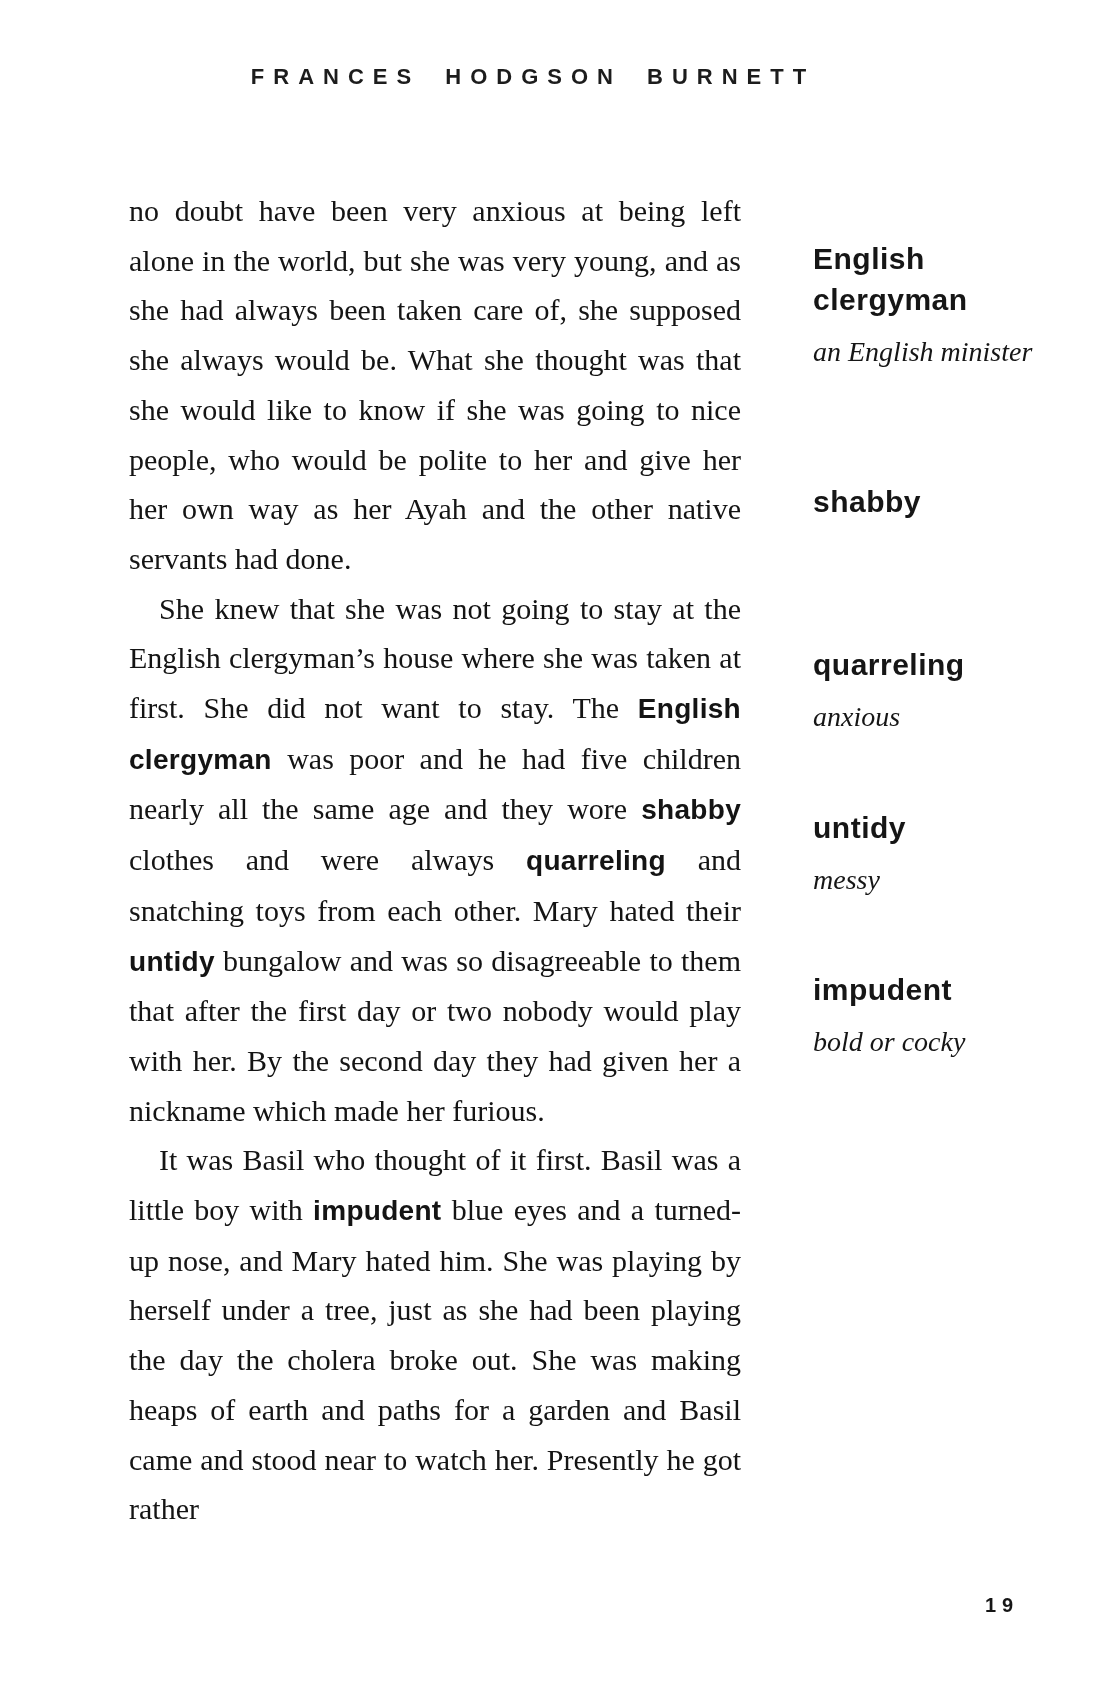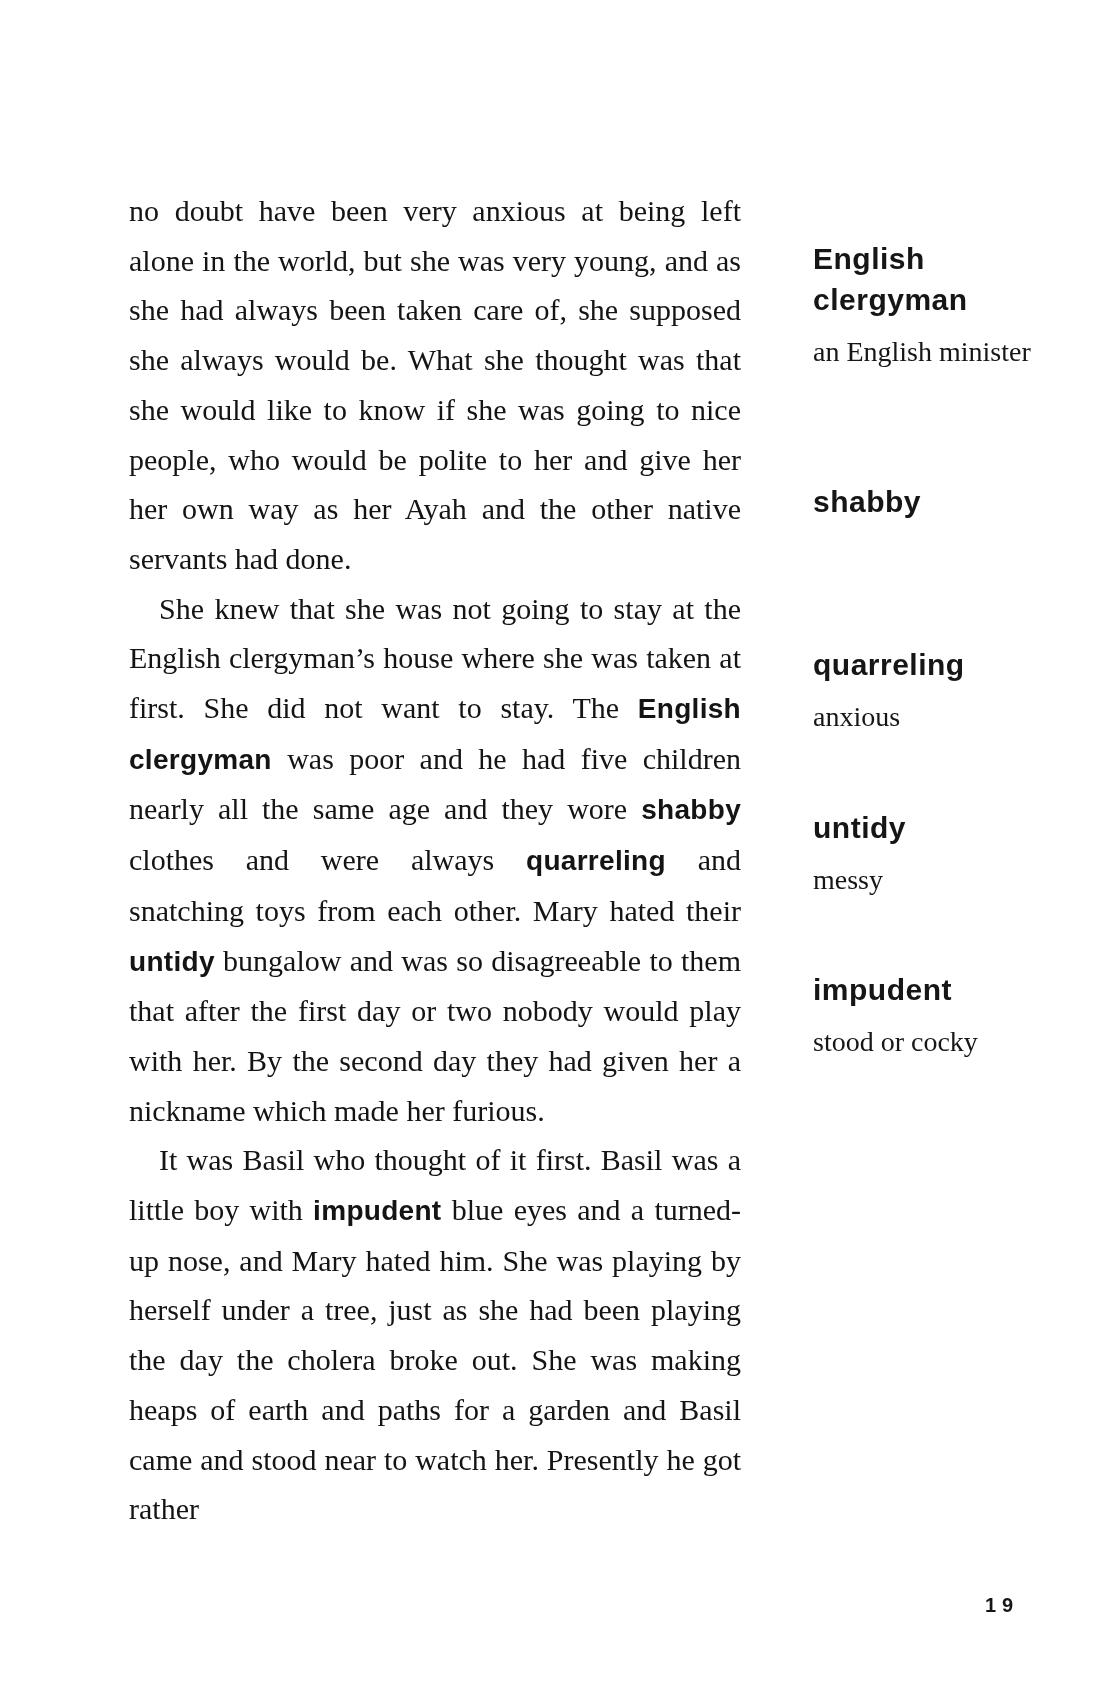--- a/index.html
+++ b/index.html
@@ -71,20 +71,21 @@
   .vocab-term {
     font-family: "Liberation Sans", sans-serif;
     font-weight: 700;
     font-size: 30px;
     line-height: 41px;
     letter-spacing: 0.5px;
     color: #161616;
   }
   .vocab-def {
     font-family: "Liberation Serif", serif;
+    font-style: italic;
     font-size: 28px;
     line-height: 37px;
     margin-top: 13px;
     color: #161616;
   }
   .page-number {
     position: absolute;
     left: 985px;
     top: 1594px;
     font-family: Liberation Sans, sans-serif;
@@ -92,20 +93,21 @@
     font-size: 20px;
     letter-spacing: 6px;
     color: #161616;
   }
 </style>
 </head>
 <body>
 
 <div class="page">
 
+  <div class="running-head">FRANCES HODGSON BURNETT</div>
 
   <div class="body-text">
       <p class=""><span>no doubt have been very anxious at being left alone in the world, but she was very young, and as she had always been taken care of, she supposed she always would be. What she thought was that she would like to know if she was going to nice people, who would be polite to her and give her her own way as her Ayah and the other native servants had done.</span></p>
       <p class="indent "><span>She knew that she was not going to stay at the English clergyman’s house where she was taken at first. She did not want to stay. The </span><span class="vocab-bold">English clergyman</span><span> was poor and he had five children nearly all the same age and they wore </span><span class="vocab-bold">shabby</span><span> clothes and were always </span><span class="vocab-bold">quarreling</span><span> and snatching toys from each other. Mary hated their </span><span class="vocab-bold">untidy</span><span> bungalow and was so disagreeable to them that after the first day or two nobody would play with her. By the second day they had given her a nickname which made her furious.</span></p>
       <p class="indent justify-last"><span>It was Basil who thought of it first. Basil was a little boy with </span><span class="vocab-bold">impudent</span><span> blue eyes and a turned-up nose, and Mary hated him. She was playing by herself under a tree, just as she had been playing the day the cholera broke out. She was making heaps of earth and paths for a garden and Basil came and stood near to watch her. Presently he got rather</span></p>
     </div>
 
   <div class="vocab-sidebar">
       <div class="vocab-entry" style="top: 238px;">
         <div class="vocab-term">English clergyman</div>
@@ -117,19 +119,19 @@
       <div class="vocab-entry" style="top: 644px;">
         <div class="vocab-term">quarreling</div>
         <div class="vocab-def">anxious</div>
       </div>
       <div class="vocab-entry" style="top: 807px;">
         <div class="vocab-term">untidy</div>
         <div class="vocab-def">messy</div>
       </div>
       <div class="vocab-entry" style="top: 969px;">
         <div class="vocab-term">impudent</div>
-        <div class="vocab-def">stood or cocky</div>
+        <div class="vocab-def">bold or cocky</div>
       </div>
     </div>
 
   <div class="page-number">19</div>
 
 </div>
 
 </body></html>

